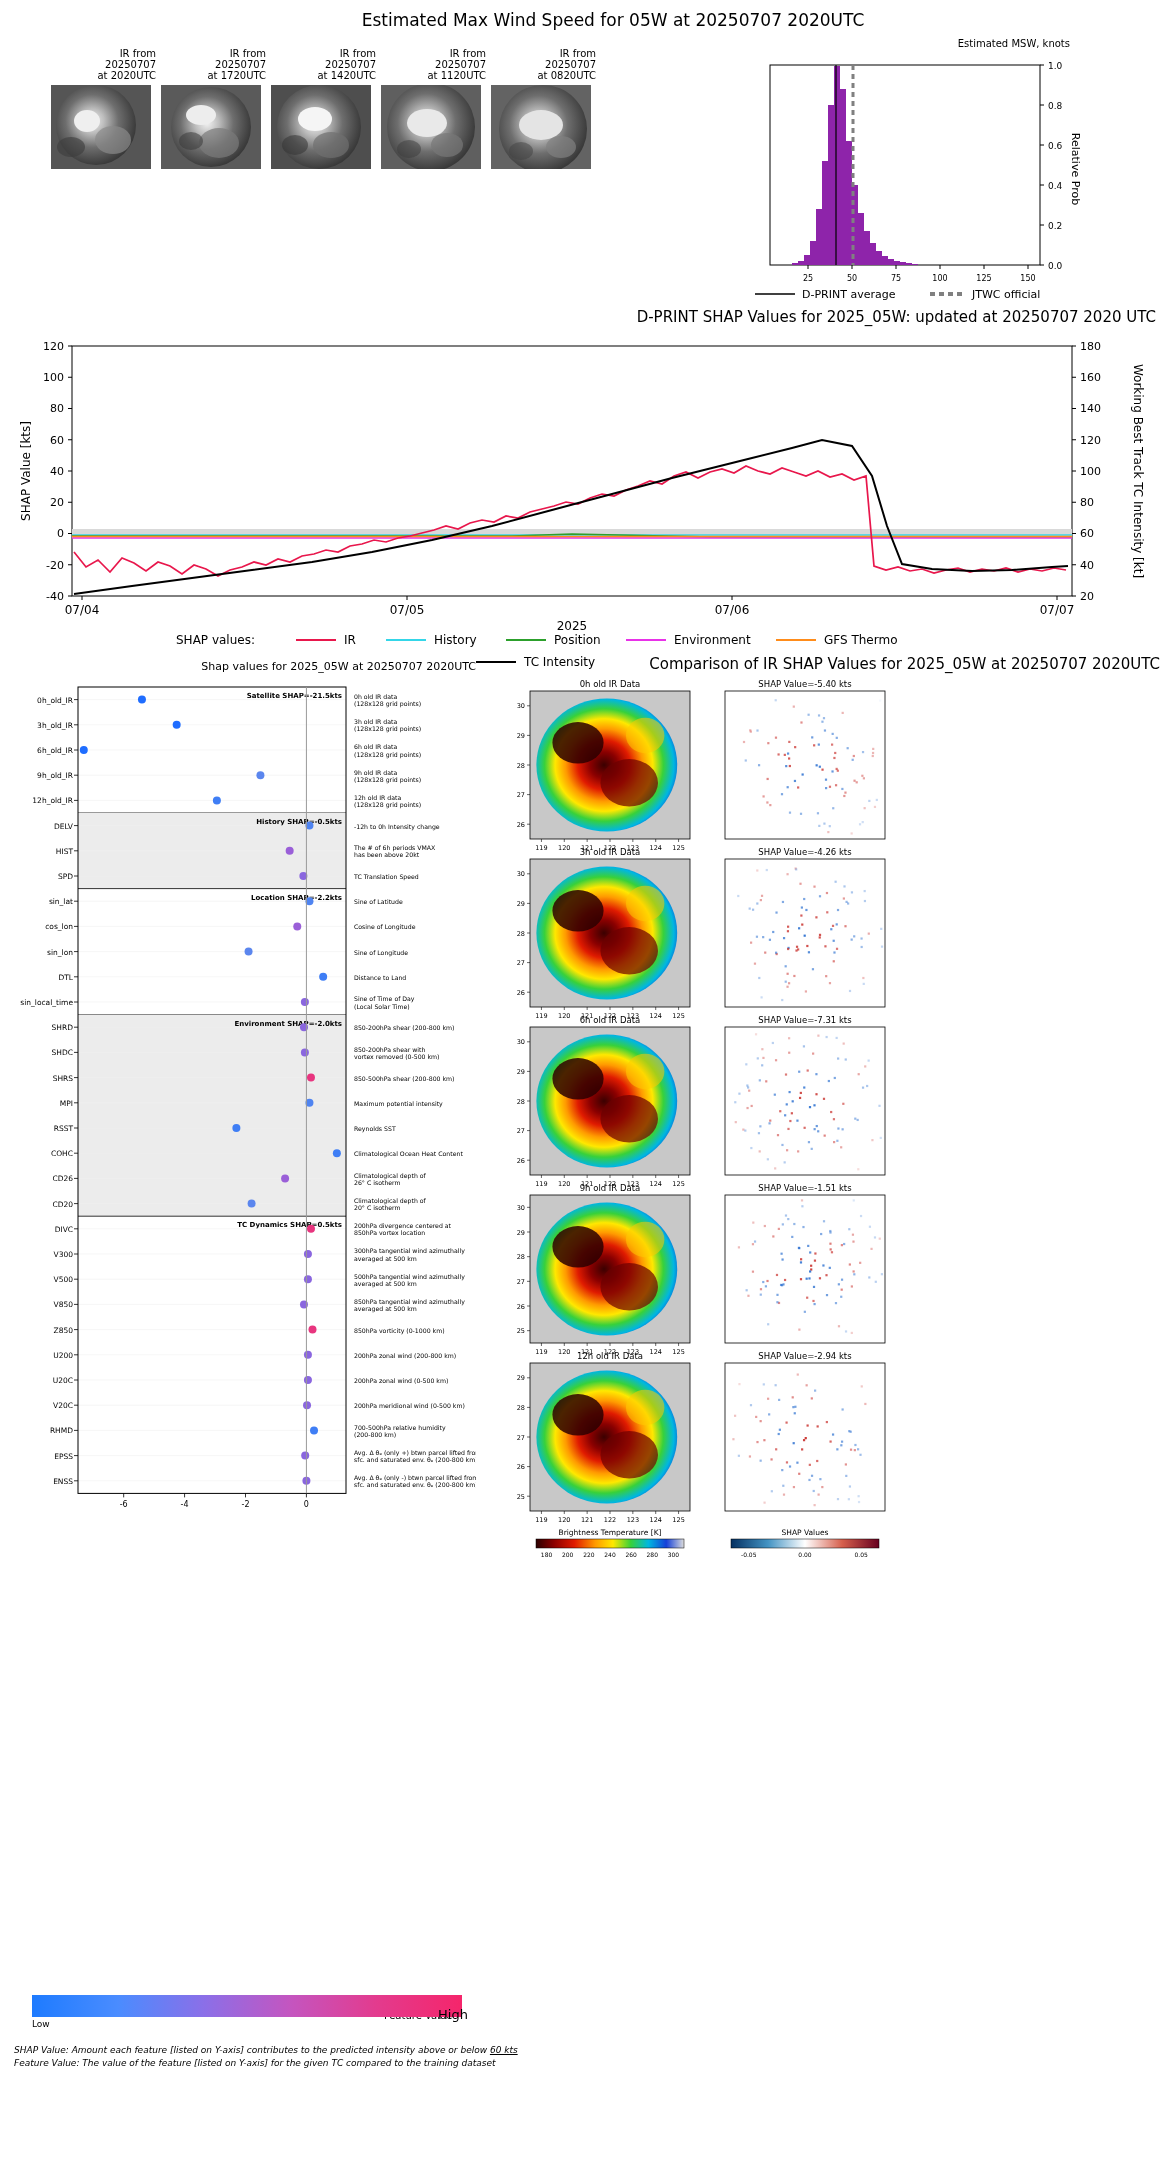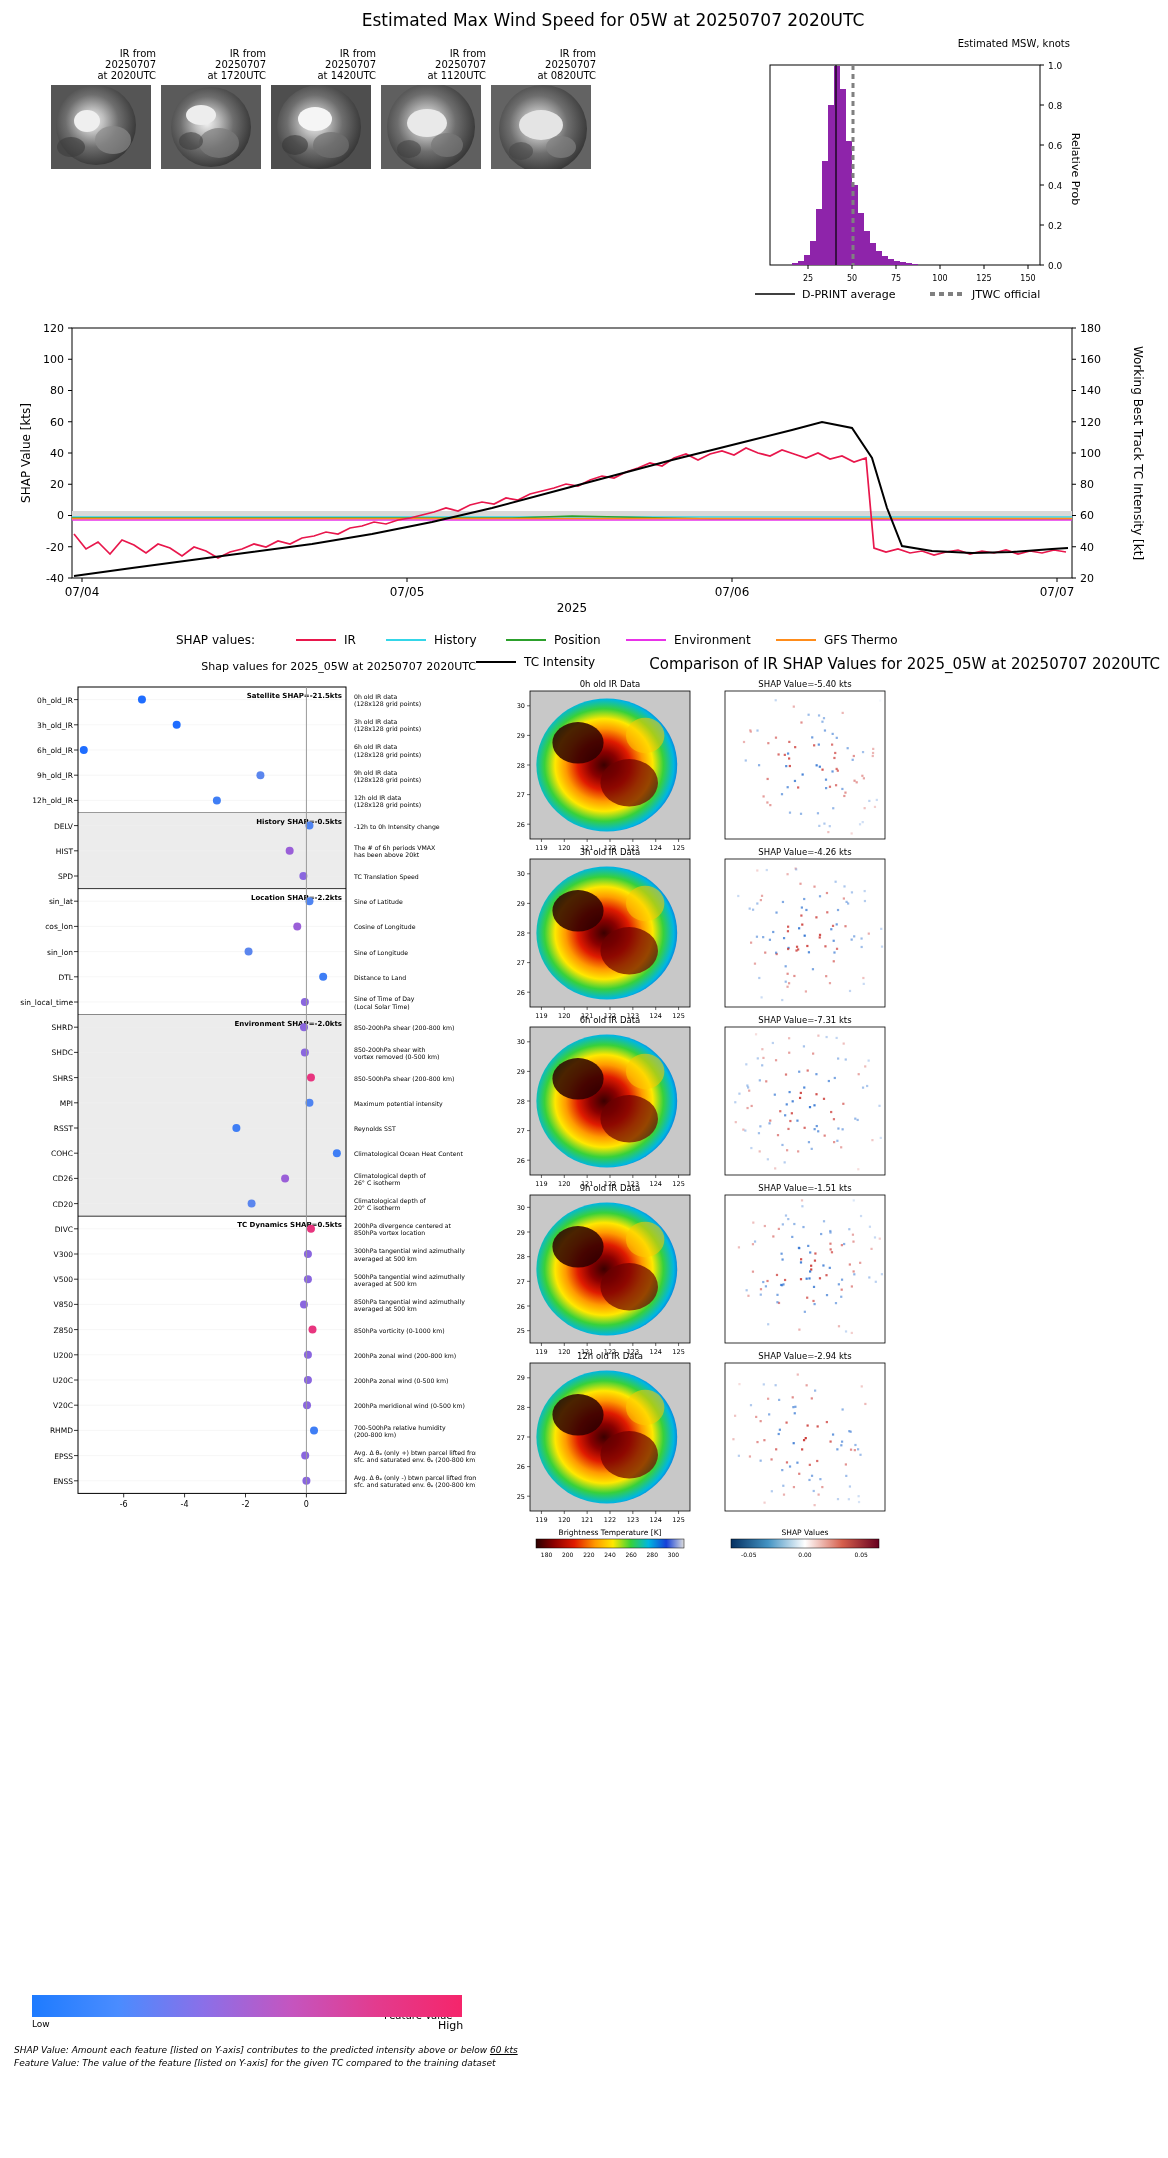--- a/index.html
+++ b/index.html
@@ -176,20 +176,21 @@
     <svg width="330" height="16" style="display:inline-block;">
       <line x1="5" y1="8" x2="45" y2="8" stroke="#000" stroke-width="1.4"></line>
       <text x="52" y="12" font-size="11">D-PRINT average</text>
       <line x1="180" y1="8" x2="215" y2="8" stroke="#808080" stroke-width="4" stroke-dasharray="5,4"></line>
       <text x="222" y="12" font-size="11">JTWC official</text>
     </svg>
   </div>
 </div>
 
 <div class="abs" style="left:12px;top:308px;width:1144px;height:340px;">
+  <div class="ctr" style="font-size:15px;">D-PRINT SHAP Values for 2025_05W: updated at 20250707 2020 UTC</div>
   <svg width="1144" height="310">
 
     <rect x="60" y="20" width="1000" height="250" fill="#fff" stroke="#000" stroke-width="1"></rect>
 
     <g class="tick">
       <line x1="56" y1="270" x2="60" y2="270"></line>
         <line x1="56" y1="238.75" x2="60" y2="238.75"></line>
       <line x1="56" y1="207.5" x2="60" y2="207.5"></line>
         <line x1="56" y1="176.25" x2="60" y2="176.25"></line>
       <line x1="56" y1="145" x2="60" y2="145"></line>
@@ -1132,21 +1133,21 @@
       <text x="305" y="884" font-size="6" text-anchor="middle">0.00</text>
       <text x="361.24" y="884" font-size="6" text-anchor="middle">0.05</text>
       <text x="305" y="862" font-size="7.5" text-anchor="middle">SHAP Values</text>
     </svg>
 </div>
 
 <div class="abs" style="left:14px;top:1995px;width:470px;">
   <div class="abs" style="left:370px;top:-16px;font-size:10px;margin-top:31px;">Feature Value</div>
   <div class="abs" style="left:18px;top:0;width:430px;height:22px;background:linear-gradient(to right,#1e7bff,#4a8cff,#8b6fe8,#c455c0,#e33b8e,#f5256b);"></div>
   <div class="abs" style="left:18px;top:24px;font-size:9px;">Low</div>
-  <div class="abs" style="left:424px;top:24px;font-size:11px;">High</div>
+  <div class="abs" style="left:424px;top:12px;font-size:13px;">High</div>
 </div>
 
 <div class="abs" style="left:14px;top:2044px;width:700px;font-size:9px;line-height:1.45;font-style:italic;">
   <div>
     <span>SHAP Value: Amount each feature [listed on Y-axis] contributes to the predicted intensity above or below </span><span style="text-decoration:underline;">60 kts</span>
   </div>
   <div>Feature Value: The value of the feature [listed on Y-axis] for the given TC compared to the training dataset</div>
 </div>
 
 </body></html>

